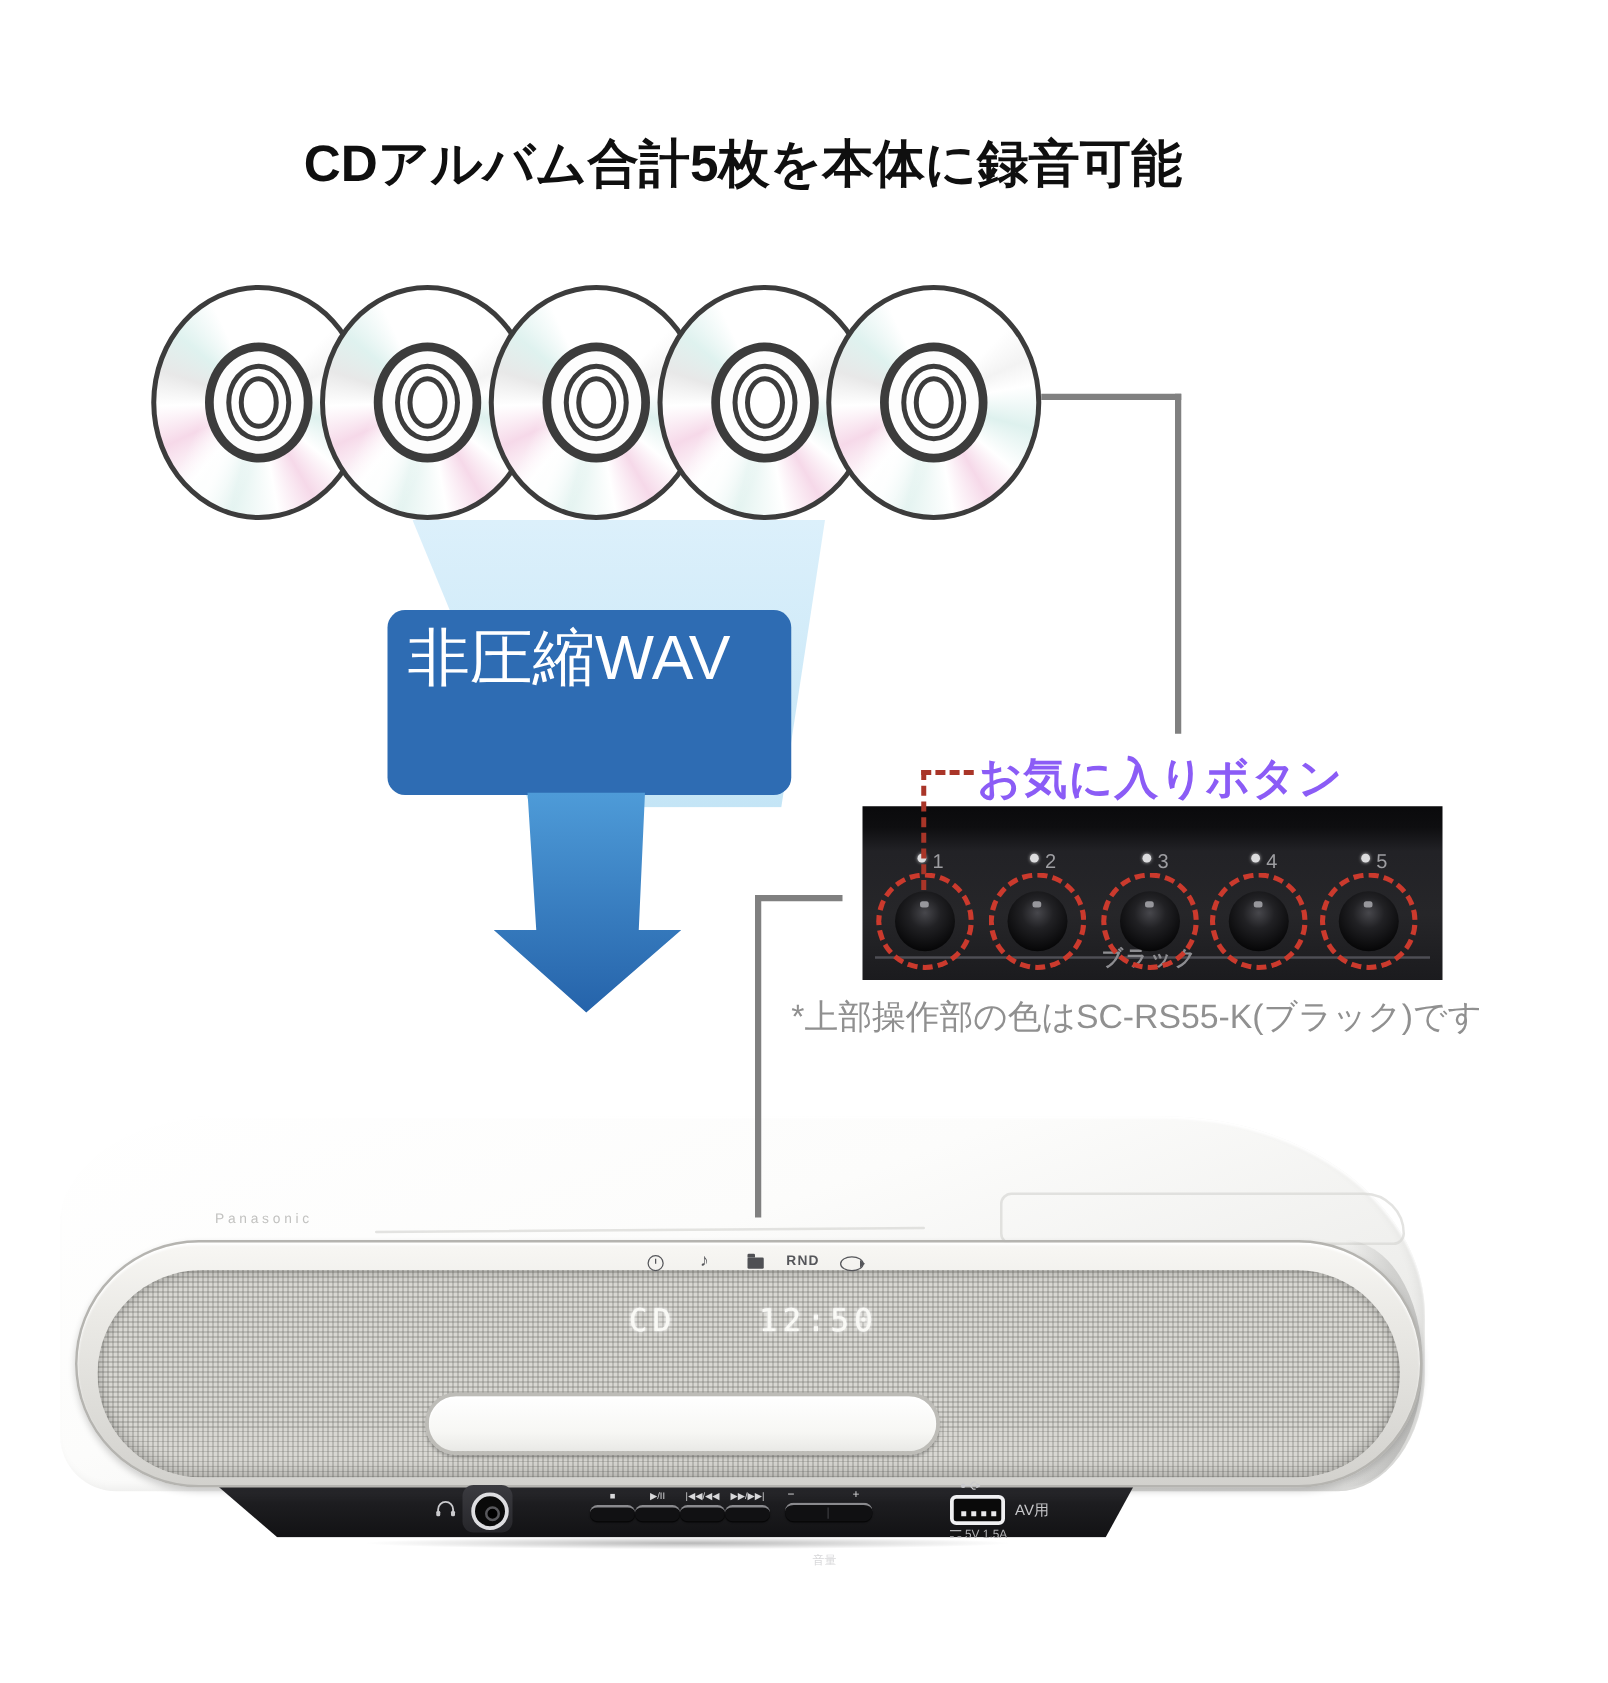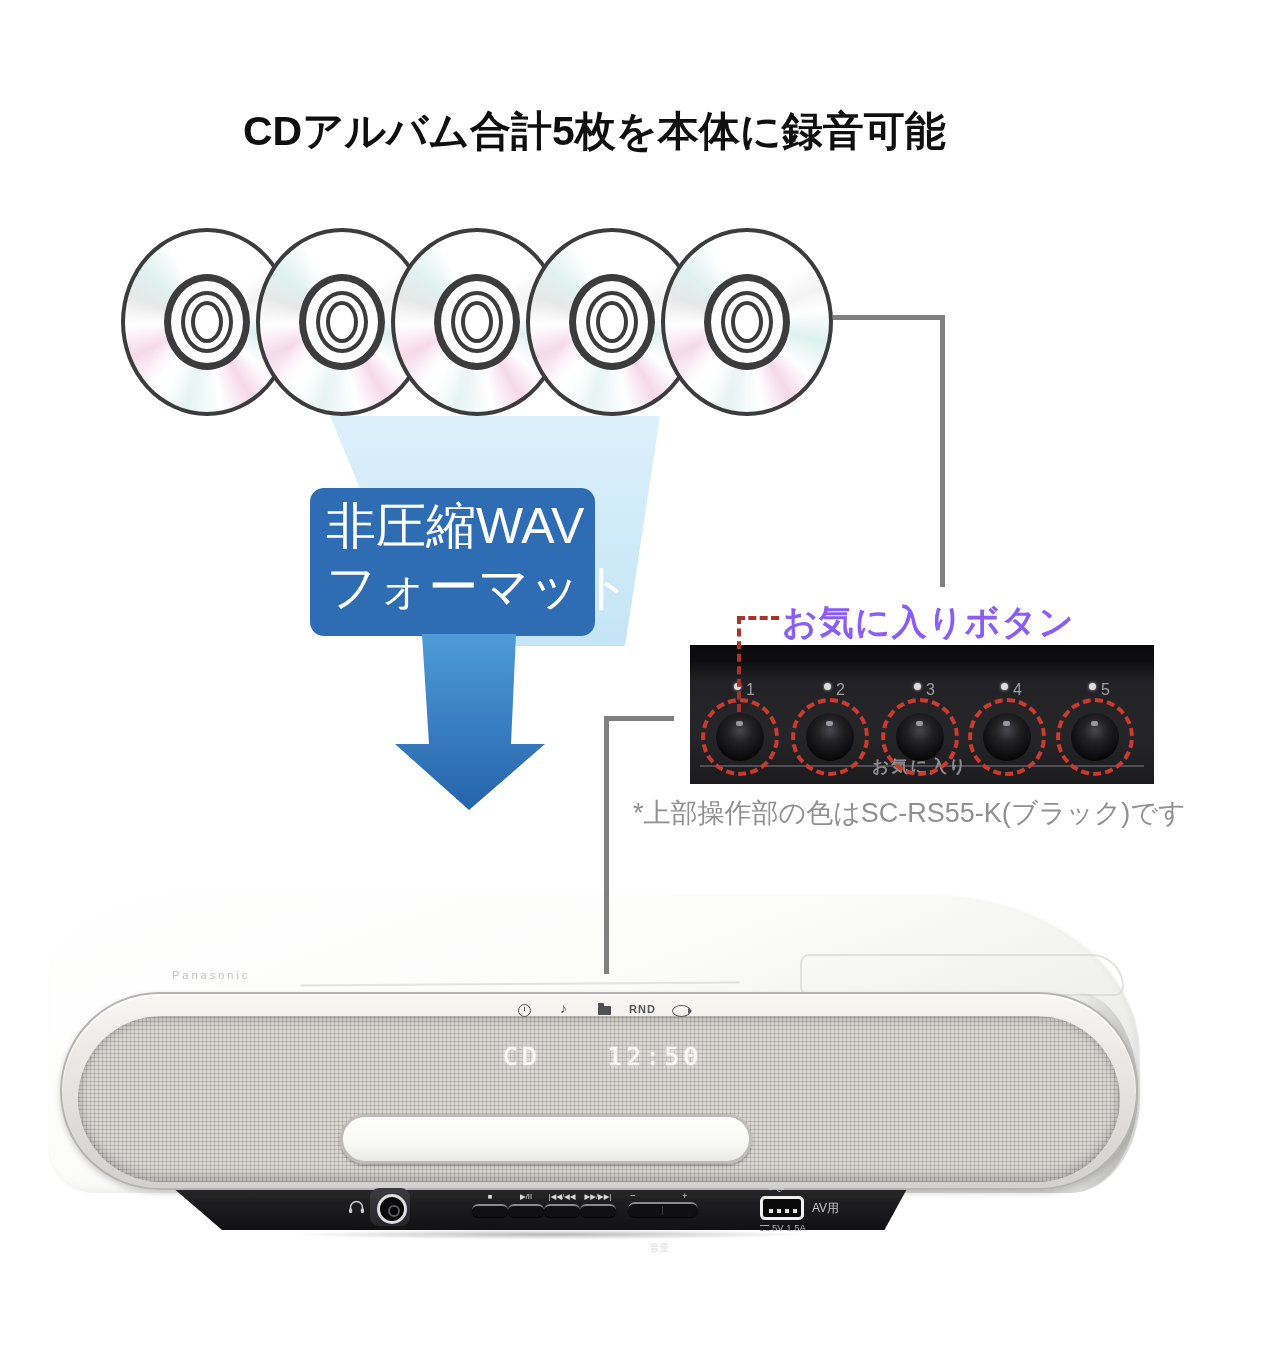--- a/index.html
+++ b/index.html
@@ -35,21 +35,21 @@
   .cd4{left:526px;top:228px;z-index:14;}
   .cd5{left:661px;top:228px;z-index:15;}
 
   
   .funnel{
     left:305px;top:416px;width:380px;height:230px;z-index:5;
     background:linear-gradient(180deg,#dcf0fb 0%,#c4e5f6 100%);
     clip-path:polygon(25px 0px,355px 0px,320px 230px,120px 230px);
   }
   .wav-box{
-    left:310px;top:488px;width:285px;height:148px;z-index:6;
+    left:310px;top:488px;width:323px;height:148px;z-index:6;
     background:#2e6cb3;border-radius:14px;color:#ffffff;
     font-size:50px;line-height:1.22;padding:8px 0 0 16px;box-sizing:border-box;white-space:nowrap;
   }
   .big-arrow{left:388px;top:634px;z-index:6;}
 
   
   .connector{background:#808080;z-index:7;}
   .c1a{left:833px;top:315px;width:112px;height:5px;}
   .c1b{left:940px;top:315px;width:5px;height:272px;}
   .c2a{left:604px;top:716px;width:70px;height:5px;}
@@ -204,21 +204,20 @@
   </div>
 <div class="abs cd cd5">
     <div class="hub1"></div>
     <div class="hub2"></div>
     <div class="hub3"></div>
   </div>
 
 <div class="abs funnel"></div>
 <div class="abs wav-box">
   <div>非圧縮WAV</div>
-  <div>フォーマット</div>
 </div>
 <svg class="abs big-arrow" width="162" height="178" viewBox="0 0 162 178">
   <defs>
     <linearGradient id="ag" x1="0" y1="0" x2="0" y2="1">
       <stop offset="0" stop-color="#4e9bd8"></stop>
         <stop offset="1" stop-color="#2563aa"></stop>
     </linearGradient>
   </defs>
   <polygon points="34,0 128,0 123,110 157,110 81,176 7,110 41,110" fill="url(#ag)"></polygon>
 </svg>
@@ -227,21 +226,21 @@
 <div class="abs connector c1b"></div>
 <div class="abs connector c2a"></div>
 <div class="abs connector c2b"></div>
 
 <div class="abs red-dash-h"></div>
 <div class="abs red-dash-v"></div>
 <div class="abs callout-label">お気に入りボタン</div>
 
 <div class="abs inset-panel">
   <div class="panel-seam"></div>
-  <div class="panel-label">お気に入り</div>
+  <div class="panel-label">ブラック</div>
 
   <div class="fav-led" style="left:44px;top:38px;"></div>
   <div class="fav-num" style="left:56px;top:36px;">1</div>
   <div class="fav-knob" style="left:26px;top:68px;"></div>
   <div class="fav-ring" style="left:11px;top:53px;"></div>
 
   <div class="fav-led" style="left:134px;top:38px;"></div>
   <div class="fav-num" style="left:146px;top:36px;">2</div>
   <div class="fav-knob" style="left:116px;top:68px;"></div>
   <div class="fav-ring" style="left:101px;top:53px;"></div>

